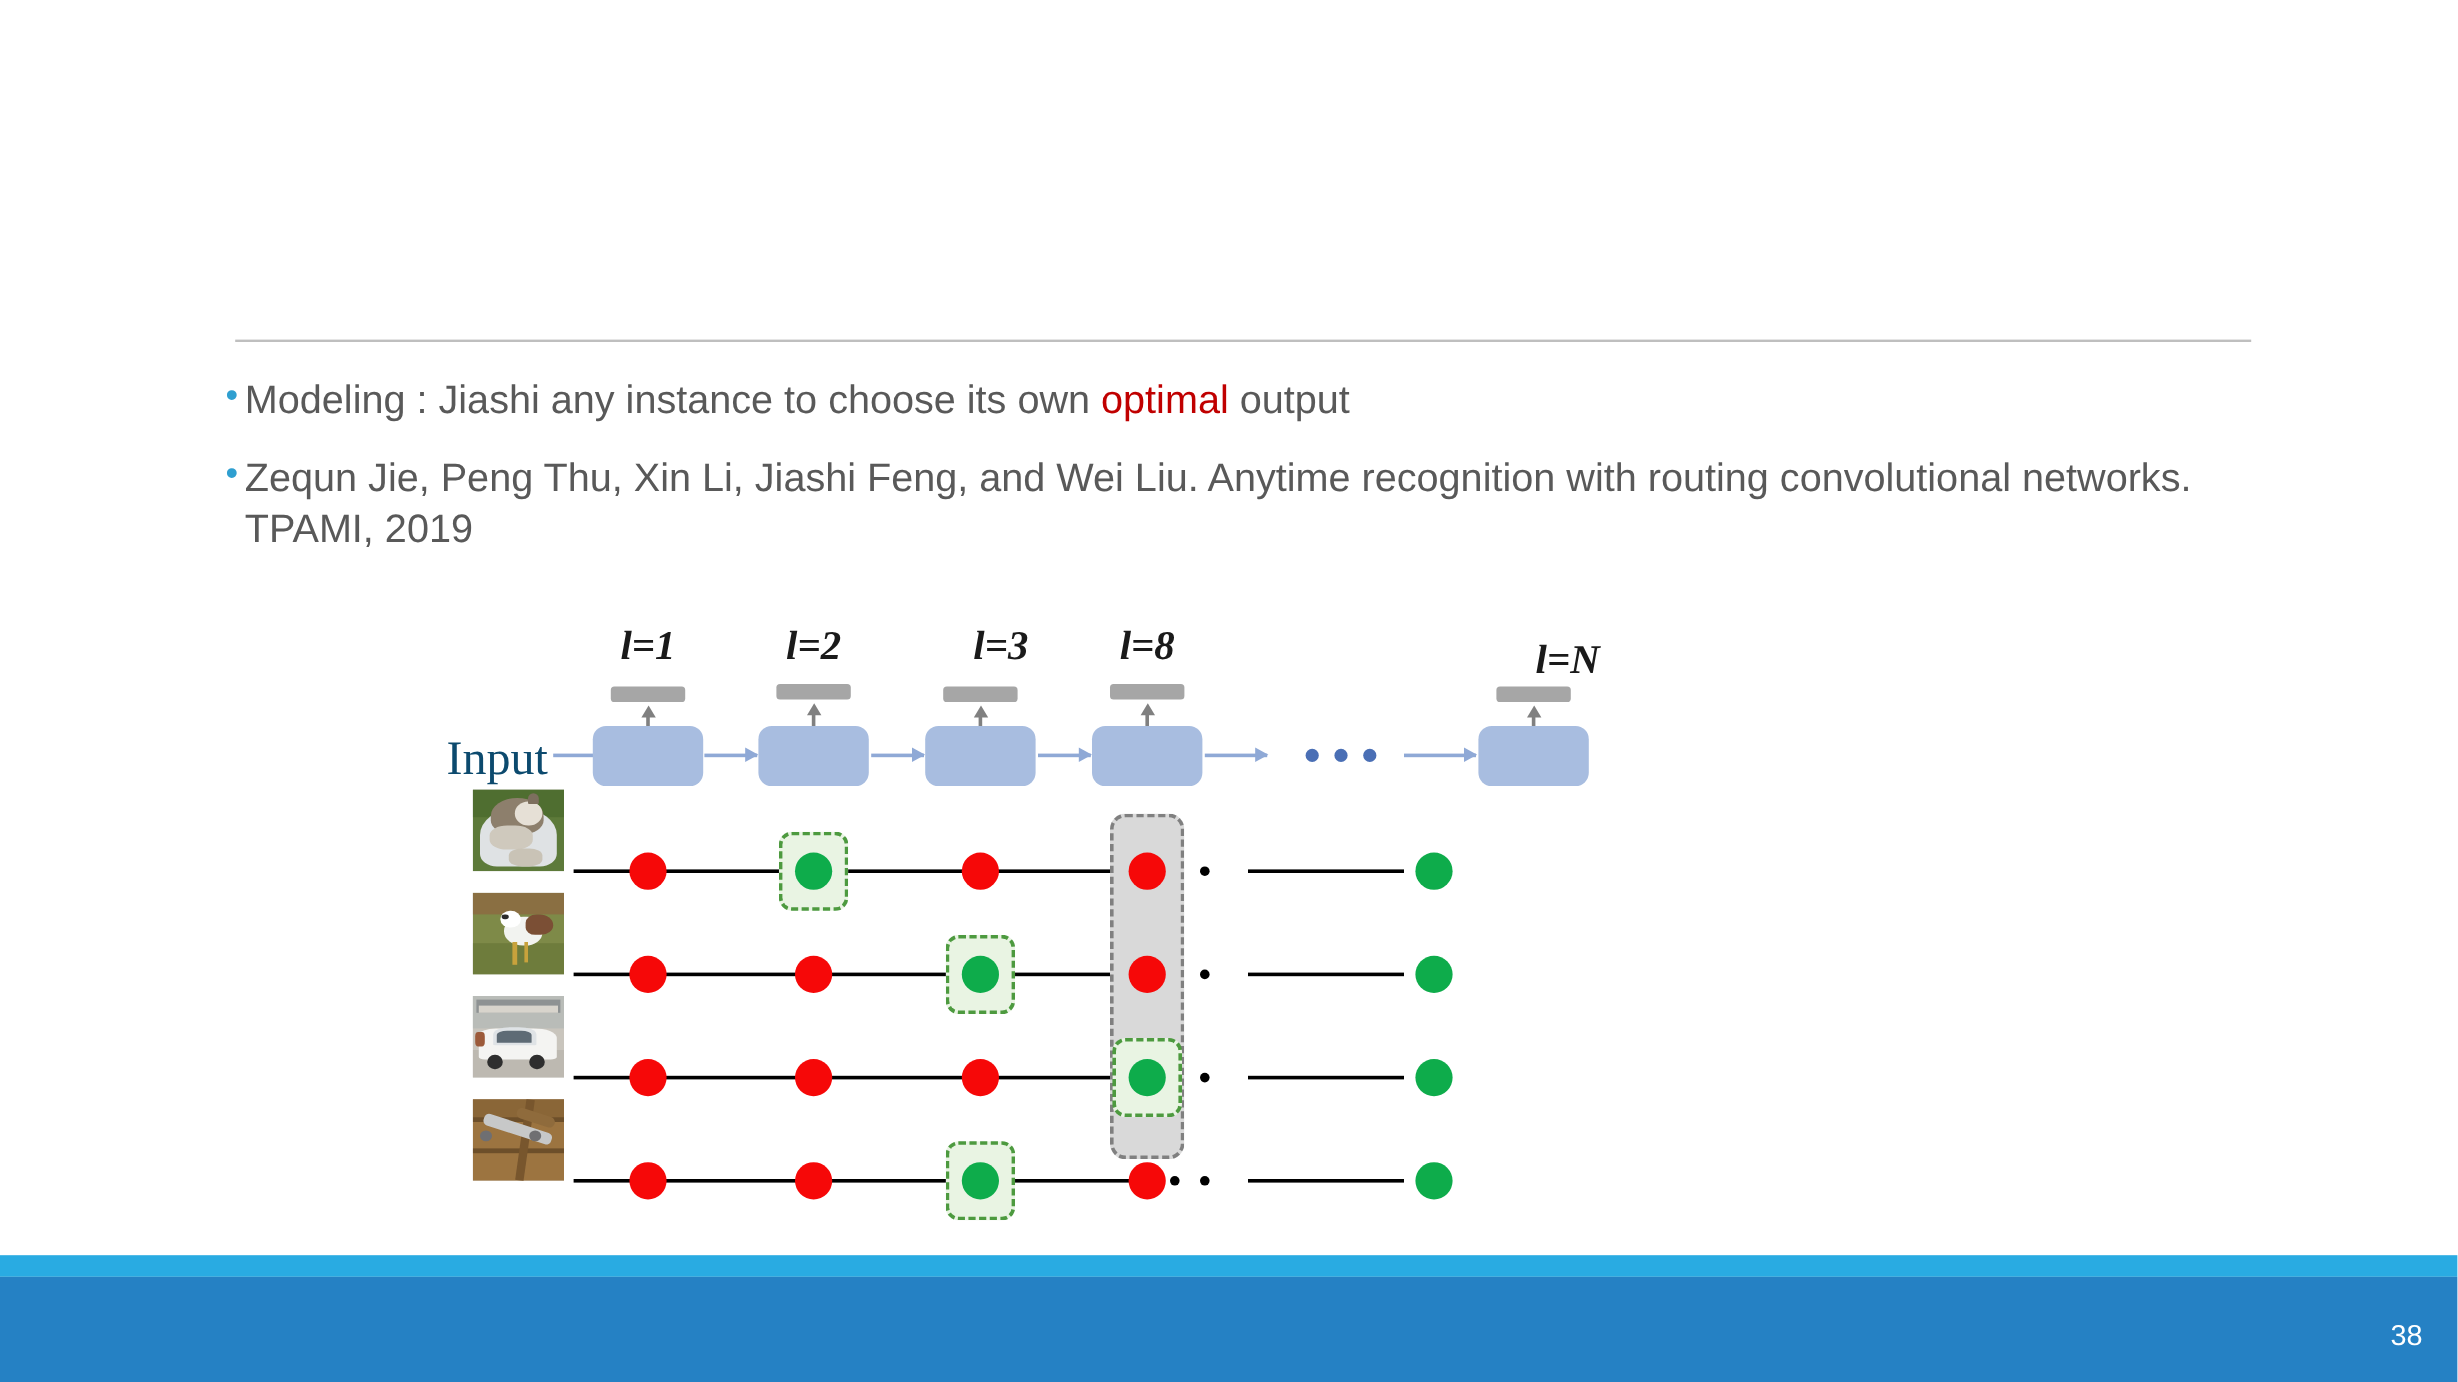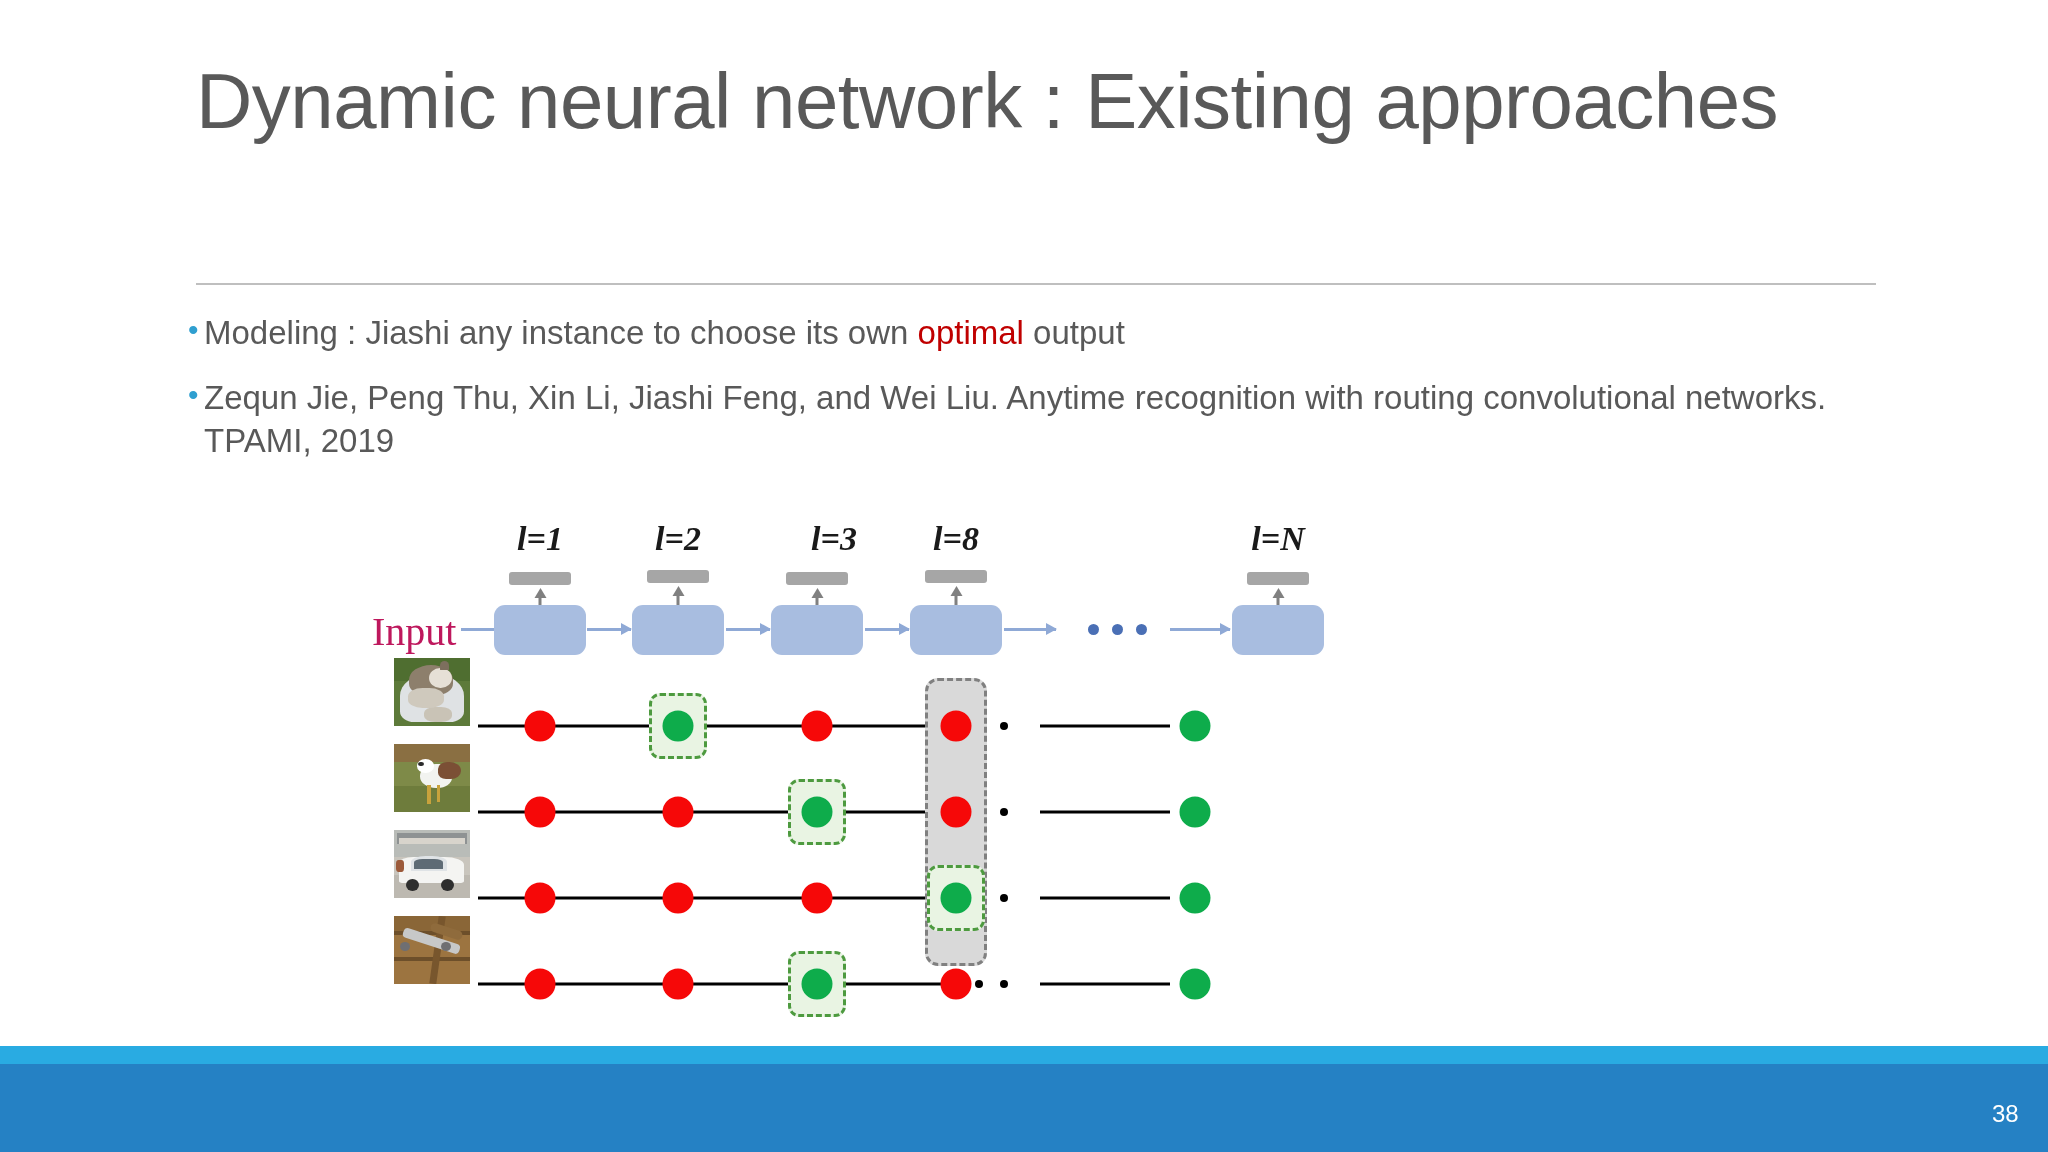--- a/index.html
+++ b/index.html
@@ -118,21 +118,21 @@
     position: absolute;
     right: -1px; top: -5px;
     border-top: 6.5px solid transparent;
     border-bottom: 6.5px solid transparent;
     border-left: 11px solid #8fa9d6;
   }
   .input-label {
     position: absolute;
     font-family: "Liberation Serif", serif;
     font-size: 40px;
-    color: #be185d;
+    color: #0c4a6e;
     white-space: nowrap;
   }
   .blue-dots {
     position: absolute;
     display: flex;
     gap: 13px;
     transform: translateX(-30px);
   }
   .blue-dots i {
     display: block;
@@ -216,21 +216,20 @@
     padding-left: 145px;
     color: #ffffff;
     font-size: 24px;
   }
 </style>
 </head>
 <body>
 
 <div id="slide">
 
-  <div class="title">Dynamic neural network : Existing approaches</div>
   <div class="title-rule"></div>
 
   <div class="bullets">
 
     <div class="bullet">
       <span class="bullet-dot">•</span>
       <span class="bullet-text"><span>Modeling : Jiashi any instance to choose its own </span><span class="hl-red">optimal</span><span> output</span></span>
     </div>
 
     <div class="bullet">
@@ -242,21 +241,21 @@
     </div>
 
   </div>
 
   <div class="figure">
 
     <div class="layer-label" style="left:70px; top:0px;">l=1</div>
     <div class="layer-label" style="left:208px; top:0px;">l=2</div>
     <div class="layer-label" style="left:364px; top:0px;">l=3</div>
     <div class="layer-label" style="left:486px; top:0px;">l=8</div>
-    <div class="layer-label" style="left:808px; top:0px;">l=N</div>
+    <div class="layer-label" style="left:808px; top:12px;text-align:right;">l=N</div>
 
     <div class="classifier-bar" style="left:70px;  top:52px;"></div>
     <div class="classifier-bar" style="left:208px; top:50px;"></div>
     <div class="classifier-bar" style="left:347px; top:52px;"></div>
     <div class="classifier-bar" style="left:486px; top:50px;"></div>
     <div class="classifier-bar" style="left:808px; top:52px;"></div>
 
     <div class="up-arrow" style="left:70px;  top:77px; height:31px;"></div>
     <div class="up-arrow" style="left:208px; top:75px; height:33px;"></div>
     <div class="up-arrow" style="left:347px; top:77px; height:31px;"></div>

